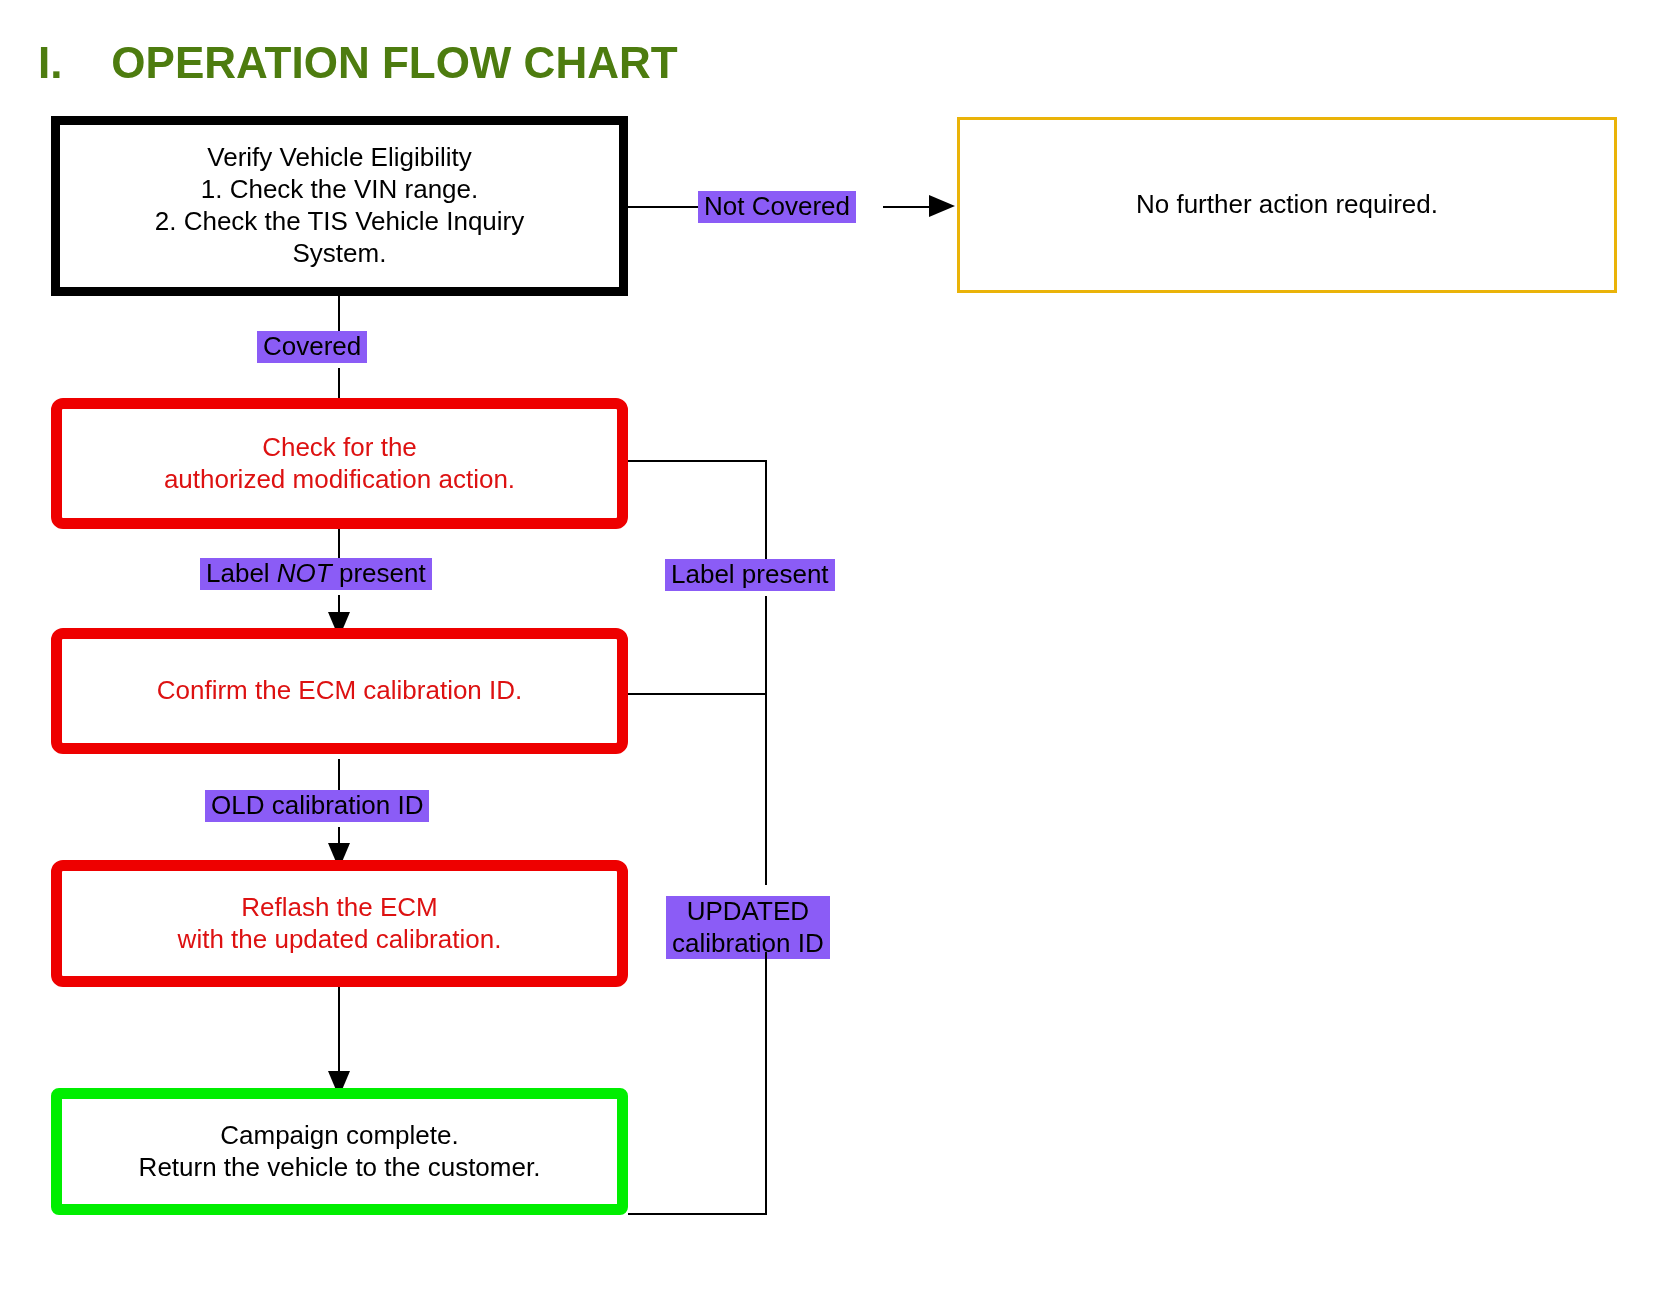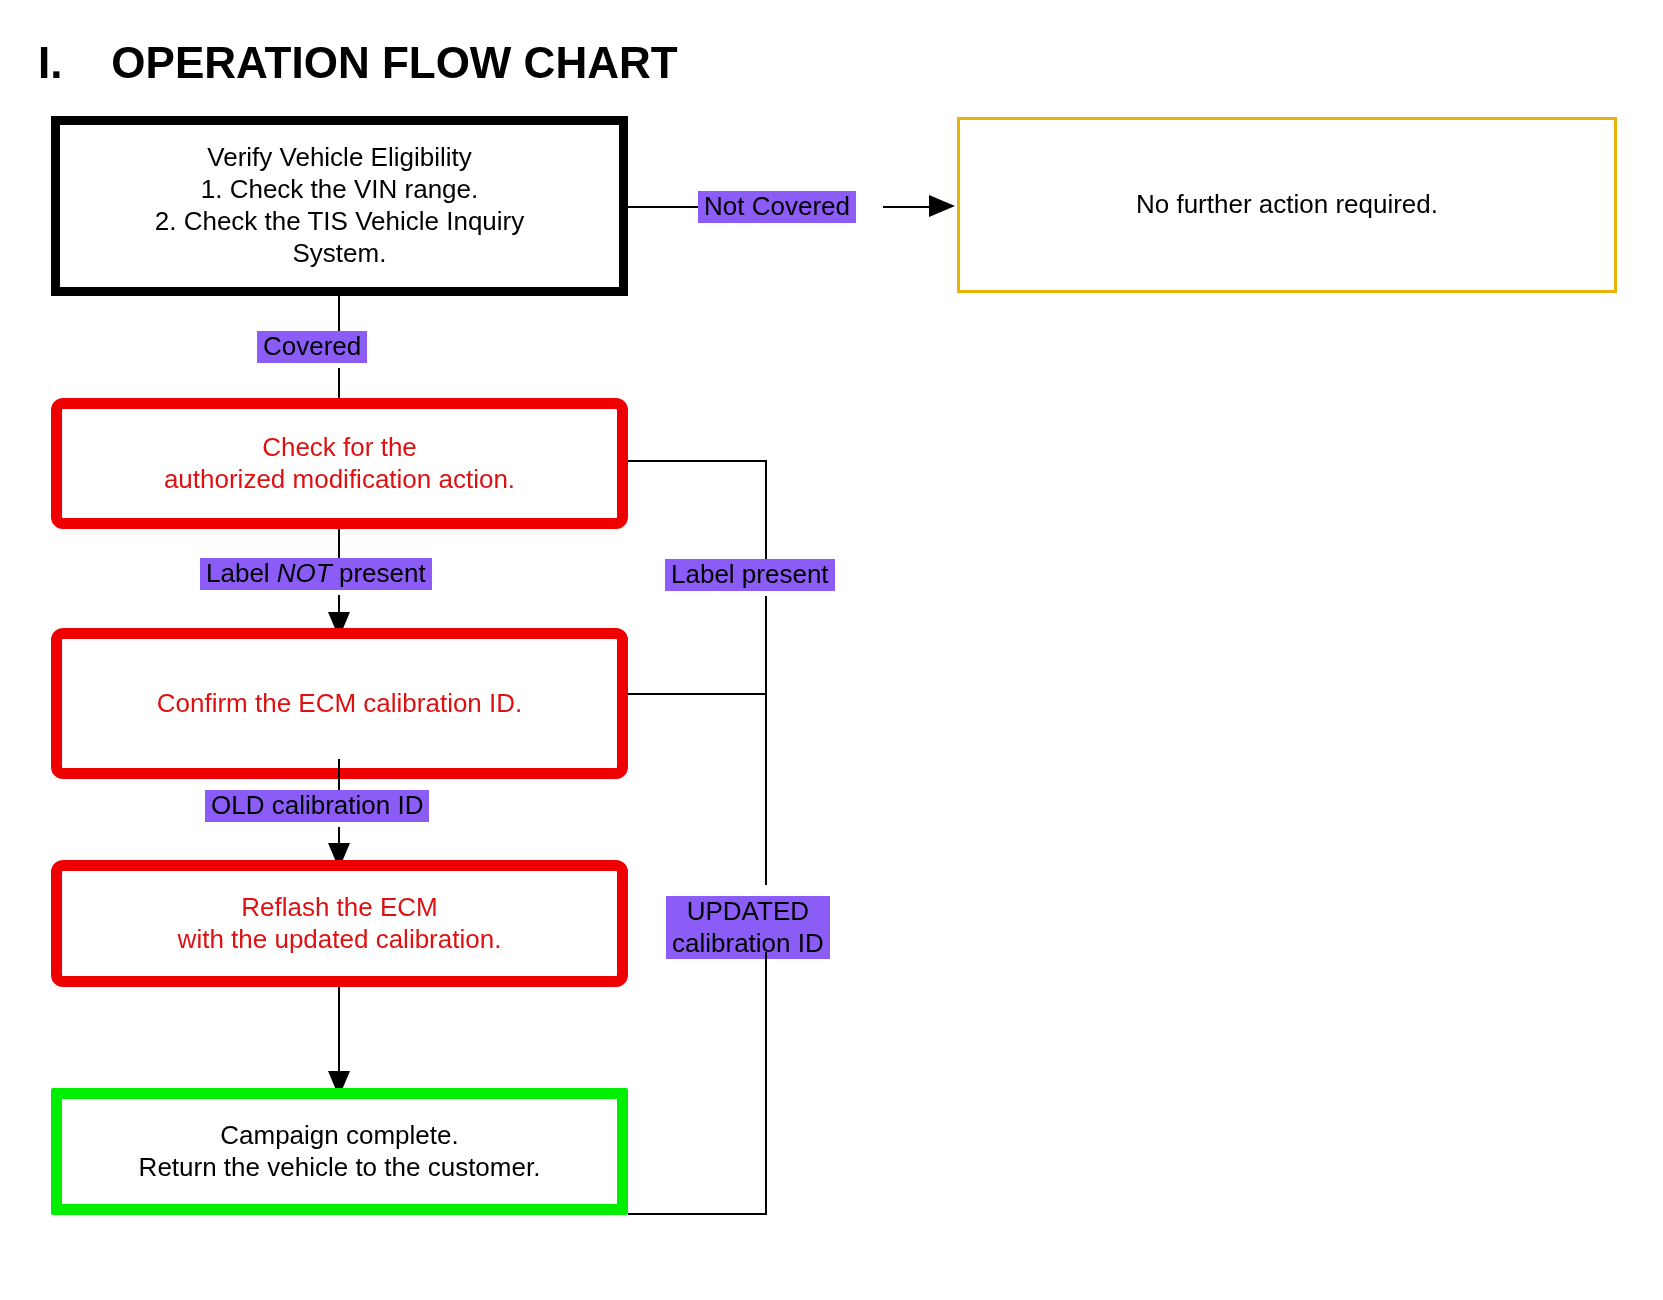--- a/index.html
+++ b/index.html
@@ -16,21 +16,21 @@
     overflow: hidden;
   }
 
   
   .title {
     position: absolute;
     left: 38px;
     top: 38px;
     font-size: 44px;
     font-weight: bold;
-    color: #000000;
+    color: #4d7c0f;
     letter-spacing: 0px;
     white-space: pre;
   }
 
   
   .box {
     position: absolute;
     box-sizing: border-box;
     background: #ffffff;
     display: flex;
@@ -52,21 +52,21 @@
     font-size: 26px;
   }
   .box-red {
     border: 11px solid #ee0000;
     border-radius: 12px;
     color: #dd1111;
     font-size: 26px;
   }
   .box-green {
     border: 11px solid #00ee00;
-    border-radius: 2px;
+    border-radius: 8px;
     color: #000000;
     font-size: 26px;
   }
 
   
   .vline {
     position: absolute;
     width: 0;
     border-left: 2px solid #000000;
   }
@@ -144,21 +144,21 @@
   <div class="vline" style="left:338px; top:529px; height:30px;"></div>
   <div class="edge-label" style="left:200px; top:558px;"><span>Label </span><i>NOT</i><span> present</span></div>
   <div class="vline" style="left:338px; top:595px; height:33px;"></div>
   <div class="arrow-down" style="left:328px; top:612px;"></div>
 
   <div class="hline" style="left:628px; top:460px; width:139px;"></div>
   <div class="vline" style="left:765px; top:460px; height:101px;"></div>
   <div class="edge-label" style="left:665px; top:559px;">Label present</div>
   <div class="vline" style="left:765px; top:596px; height:289px;"></div>
 
-  <div class="box box-red" style="left:51px; top:628px; width:577px; height:151px;">
+  <div class="box box-red" style="left:51px; top:628px; width:577px; height:126px;">
     <div class="txt">
       <div>Confirm the ECM calibration ID.</div>
     </div>
   </div>
 
   <div class="hline" style="left:628px; top:693px; width:139px;"></div>
   <div class="edge-label" style="left:666px; top:884px; text-align:center;margin-top:12px;">
     <div>UPDATED</div>
     <div>calibration ID</div>
   </div>

